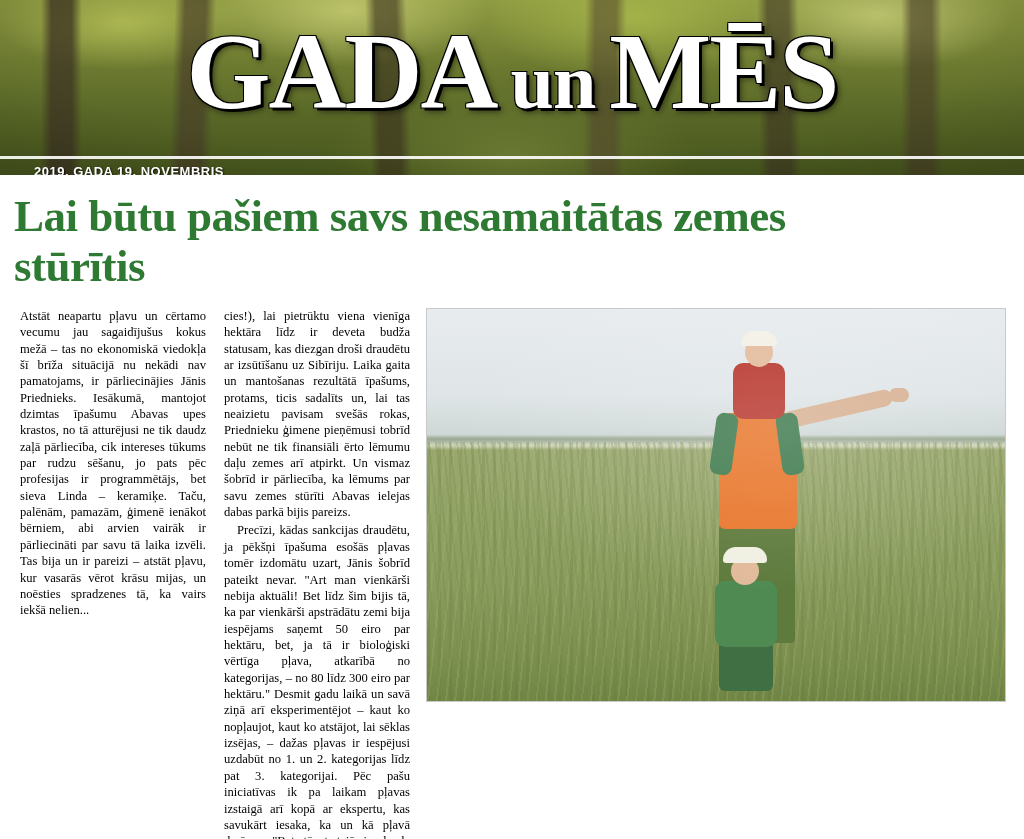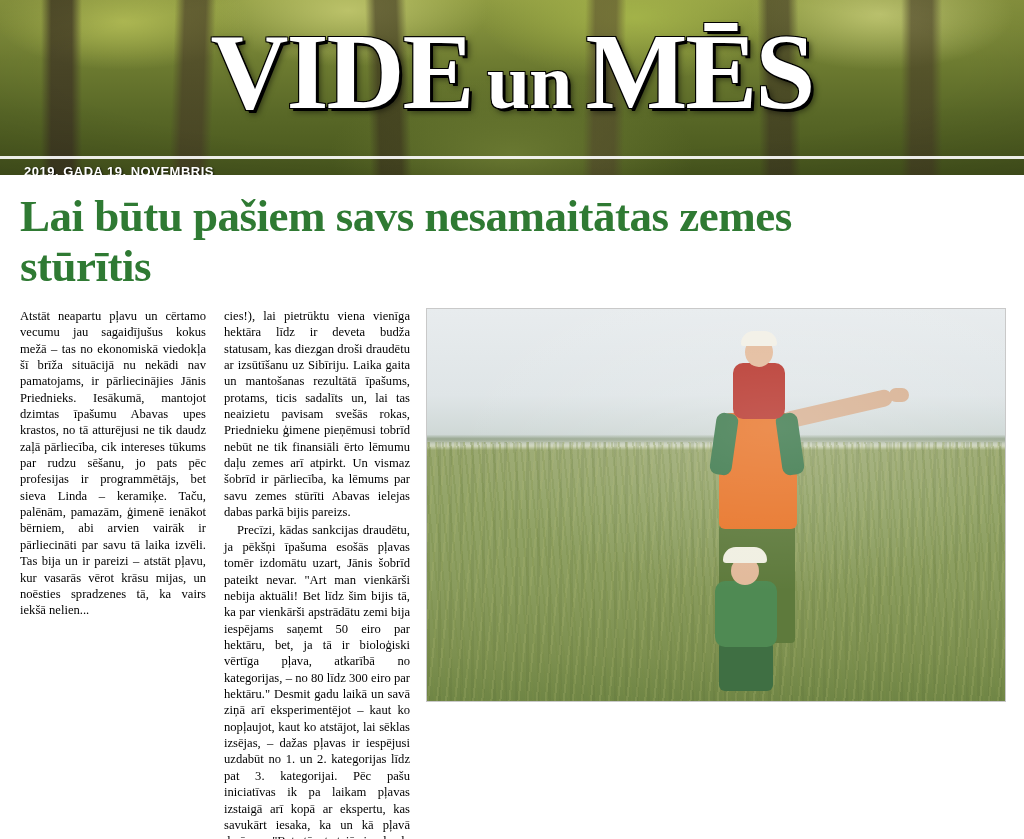--- a/index.html
+++ b/index.html
@@ -73,33 +73,33 @@
   .masthead-rule {
     position: absolute;
     left: 0;
     bottom: 16px;
     width: 1024px;
     height: 3px;
     background: rgba(255,255,255,.9);
   }
   .masthead-date {
     position: absolute;
-    left: 24px;
+    left: 34px;
     bottom: -4px;
     font-family: "Liberation Sans", sans-serif;
     font-weight: bold;
     font-size: 13px;
     letter-spacing: .5px;
     color: #ffffff;
     text-shadow: 1px 1px 2px rgba(0,0,0,.8);
   }
 
   
   .headline-band {
-    padding: 16px 20px 6px 20px;
+    padding: 16px 20px 6px 14px;
   }
   .headline {
     font-family: "Liberation Serif", serif;
     font-weight: bold;
     font-size: 45px;
     line-height: 1.12;
     color: #2f7a33;
     letter-spacing: -0.5px;
     max-width: 780px;
   }
@@ -228,21 +228,21 @@
     background: #3f6f43; border-radius: 6px;
   }
 </style>
 </head>
 <body>
 
 <div class="masthead">
   <div class="masthead-photo"></div>
   <div class="masthead-vignette"></div>
   <div class="masthead-title">
-    <span>VIDE</span><span class="small" style="margin:16px 14px;">un</span><span>MĒS</span>
+    <span>GADA</span><span class="small" style="margin:16px 14px;">un</span><span>MĒS</span>
   </div>
   <div class="masthead-rule"></div>
   <div class="masthead-date">2019. GADA 19. NOVEMBRIS</div>
 </div>
 
 <div class="headline-band">
   <div class="headline">Lai būtu pašiem savs nesamaitātas zemes stūrītis</div>
 </div>
 
 <div class="content">

